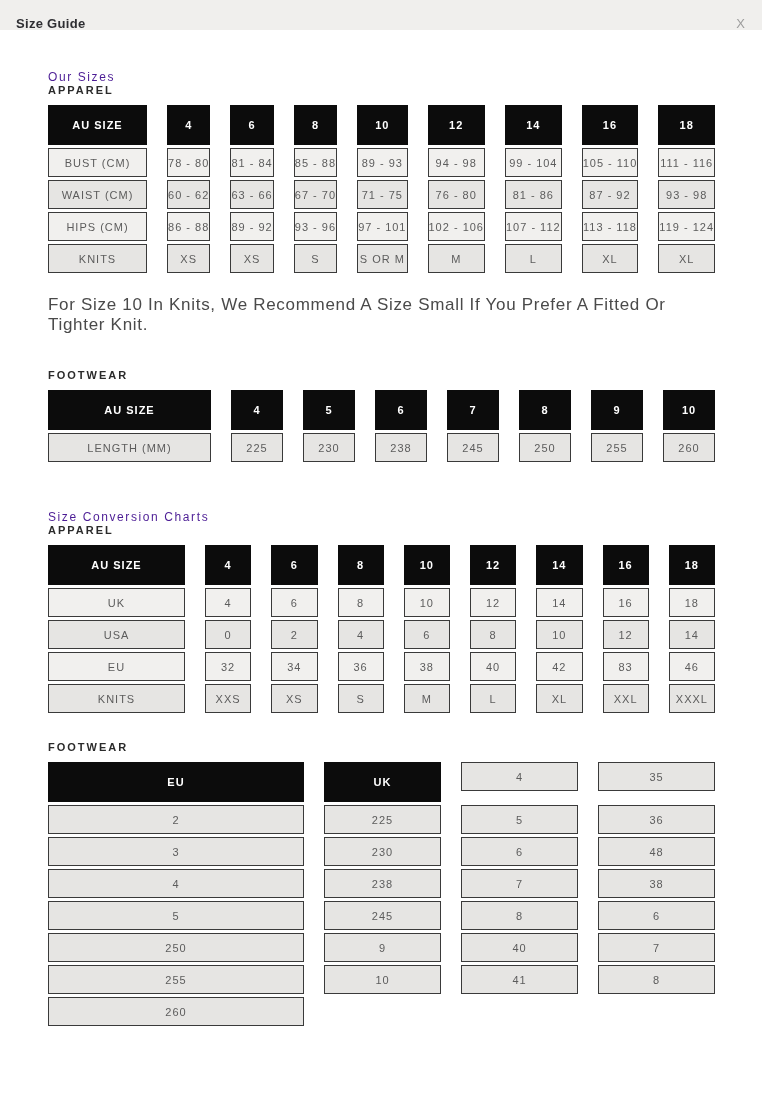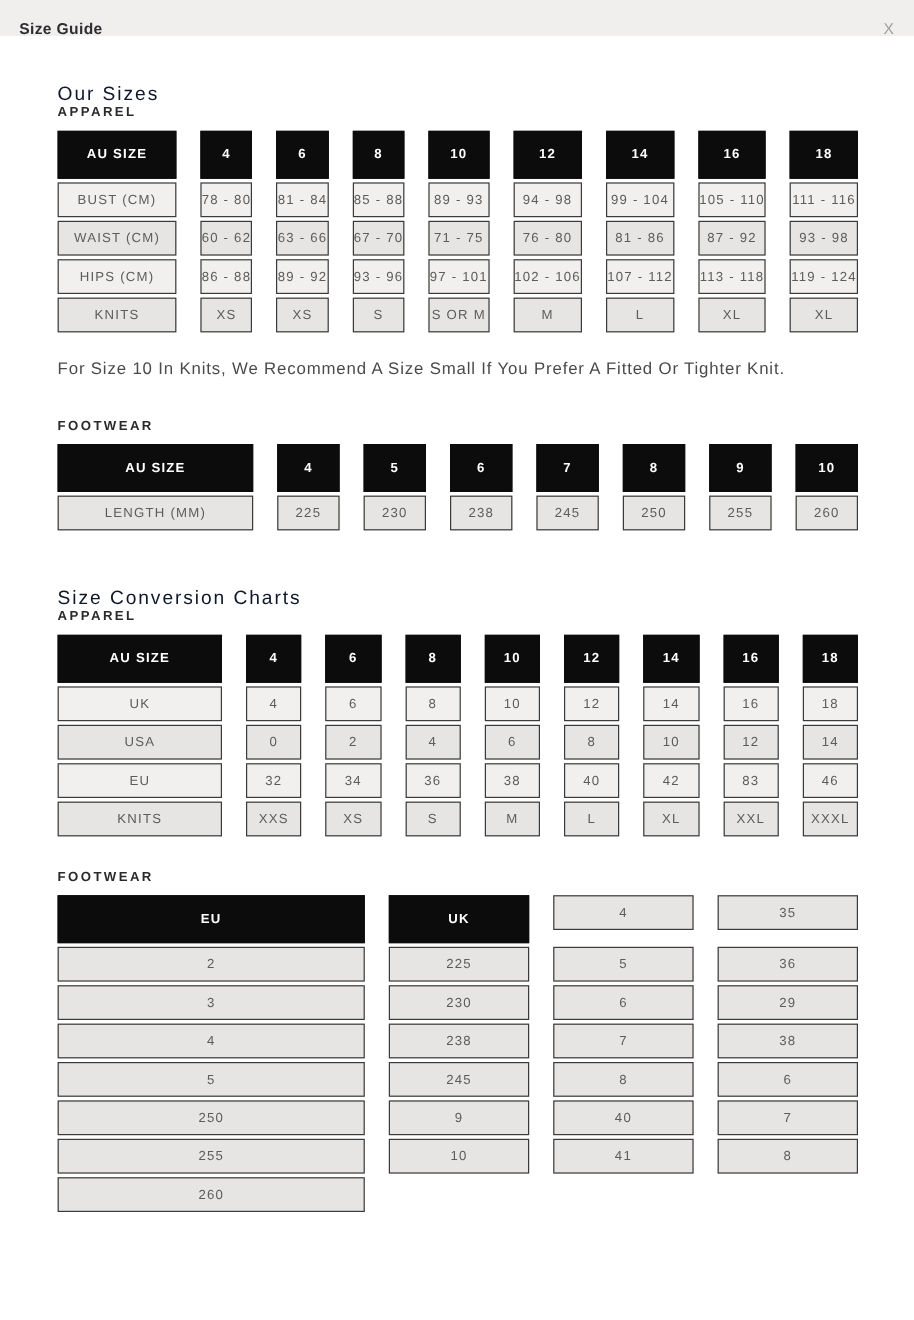--- a/index.html
+++ b/index.html
@@ -34,23 +34,23 @@
     color: #9d9d9d;
     cursor: pointer;
     line-height: 1;
     padding: 2px 4px;
   }
   .content {
     padding: 0 47px 0 48px;
   }
   .section-title {
     margin-top: 40px;
-    font-size: 16px;
+    font-size: 12px;
     letter-spacing: 1.6px;
-    color: #0f172a;
+    color: #4c1d95;
   }
   .section-title.mt-conv { margin-top: 48px; }
   .group-label {
     margin-top: 0;
     font-size: 11px;
     font-weight: bold;
     letter-spacing: 2px;
     color: #2b2b2b;
   }
   .group-label.mt-fw { margin-top: 34px; }
@@ -82,21 +82,21 @@
     display: flex;
     align-items: center;
     justify-content: center;
     white-space: nowrap;
   }
   .cell.dark {
     background: var(--cell-dark, #e6e5e3);
   }
   .note {
     margin: 22px 0 3px 0;
-    font-size: 14px;
+    font-size: 17px;
     letter-spacing: 0.7px;
     color: #4a4a4a;
   }
 </style>
 </head>
 <body>
 
 <div class="topbar">
   <span class="title">Size Guide</span>
   <span class="close">X</span>
@@ -234,21 +234,21 @@
       <div class="hcell">UK</div>
       <div class="cell dark">4</div>
       <div class="cell dark">35</div>
       <div class="cell dark">2</div>
       <div class="cell dark">225</div>
       <div class="cell dark">5</div>
       <div class="cell dark">36</div>
       <div class="cell dark">3</div>
       <div class="cell dark">230</div>
       <div class="cell dark">6</div>
-      <div class="cell dark">29</div>
+      <div class="cell dark">48</div>
       <div class="cell dark">4</div>
       <div class="cell dark">238</div>
       <div class="cell dark">7</div>
       <div class="cell dark">38</div>
       <div class="cell dark">5</div>
       <div class="cell dark">245</div>
       <div class="cell dark">8</div>
       <div class="cell dark">6</div>
       <div class="cell dark">250</div>
       <div class="cell dark">9</div>

